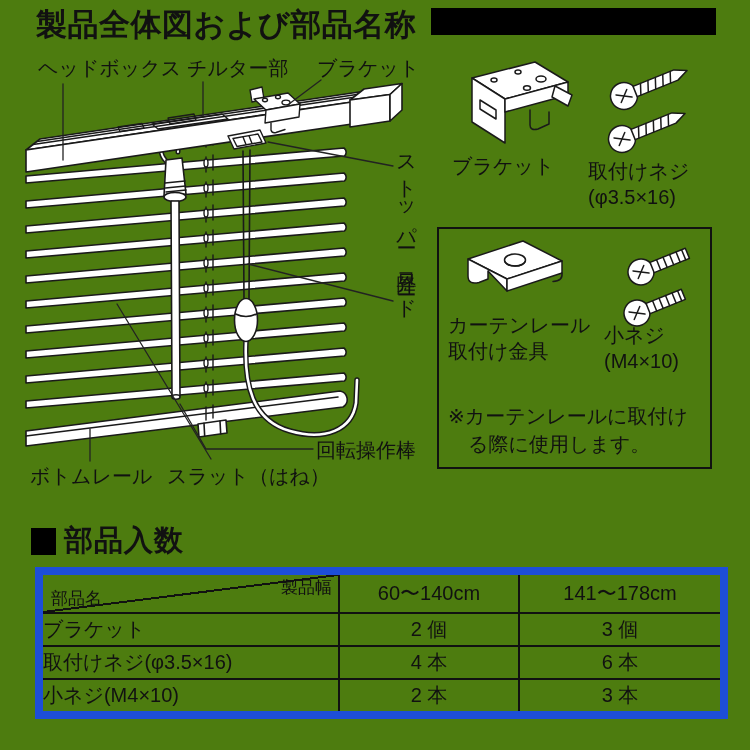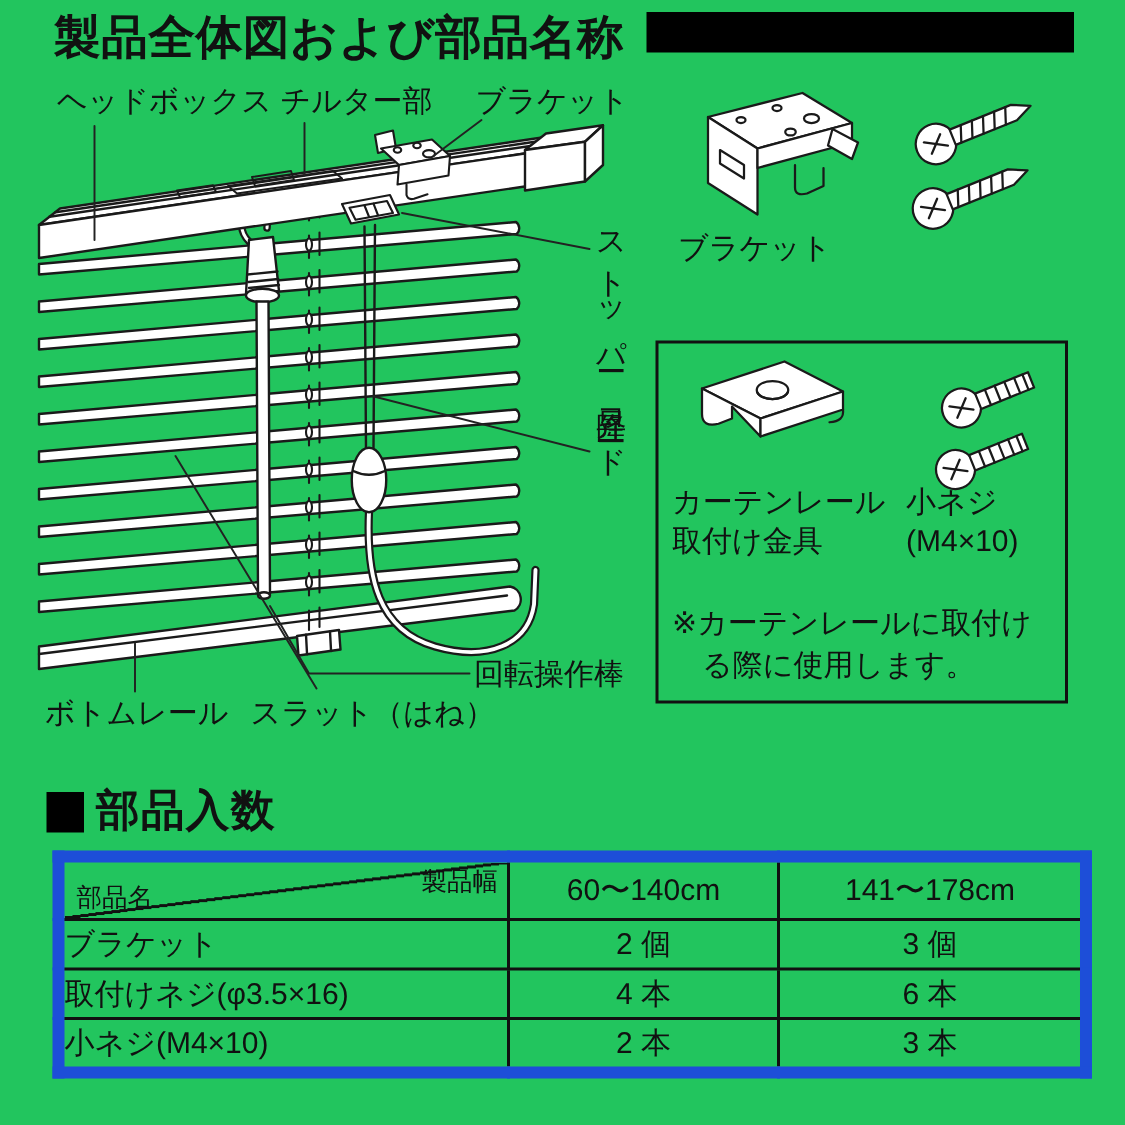--- a/index.html
+++ b/index.html
@@ -1,19 +1,19 @@
 <!DOCTYPE html>
 <html lang="ja"><head>
 <meta charset="utf-8">
 <style>
   html,body{margin:0;padding:0;}
   .page{
     position:relative;
     width:750px;height:750px;
-    background:#22c55e;
+    background:#4d7c0f;
     font-family:"Liberation Sans","DejaVu Sans",sans-serif;
     color:#111;
     overflow:hidden;
   }
   
   .main-title{
     position:absolute;left:36px;top:4px;
     font-size:31px;font-weight:900;letter-spacing:0.5px;
     white-space:nowrap;
   }
@@ -263,23 +263,25 @@
   <div class="dlabel" style="left:187px;top:55px">チルター部</div>
   <div class="dlabel" style="left:38px;top:55px">ヘッドボックス</div>
   <div class="dlabel" style="left:317px;top:55px">ブラケット</div>
   <div class="dlabel v-label" style="left:394px;top:142px">ストッパー</div>
   <div class="dlabel v-label" style="left:394px;top:258px">昇降コード</div>
   <div class="dlabel" style="left:316px;top:437px">回転操作棒</div>
   <div class="dlabel" style="left:30px;top:463px">ボトムレール</div>
   <div class="dlabel" style="left:167px;top:463px">スラット（はね）</div>
 
   <div class="dlabel" style="left:452px;top:153px">ブラケット</div>
+  <div class="dlabel" style="left:588px;top:158px">取付けネジ
+(φ3.5×16)</div>
 
   <div class="note-box"></div>
-  <div class="dlabel" style="left:448px;top:322px">カーテンレール
+  <div class="dlabel" style="left:448px;top:312px">カーテンレール
 取付け金具</div>
   <div class="dlabel" style="left:604px;top:322px">小ネジ
 (M4×10)</div>
   <div class="note-text">※カーテンレールに取付け
 る際に使用します。</div>
 
   <div class="section-title">
     <span class="sq"></span>
     <span class="txt">部品入数</span>
   </div>

